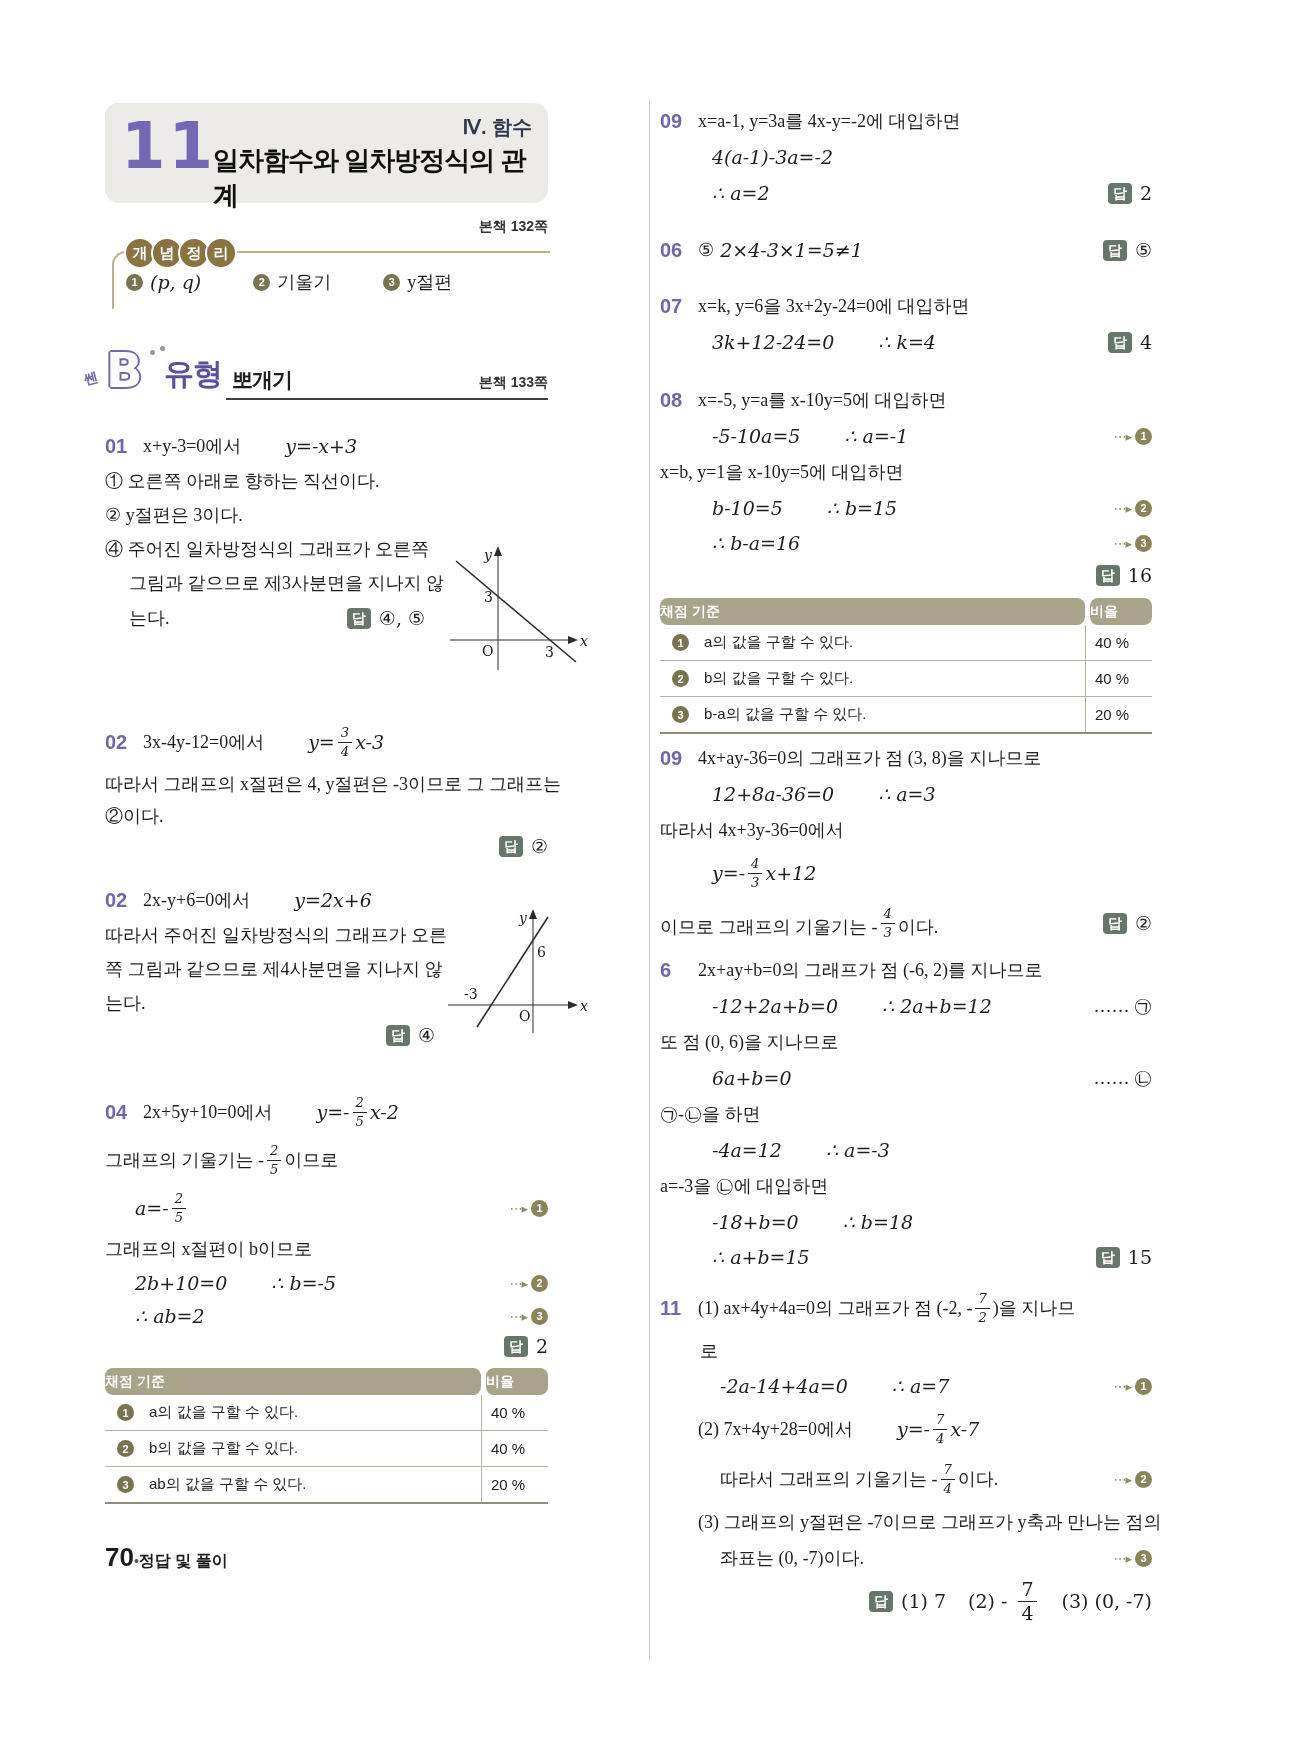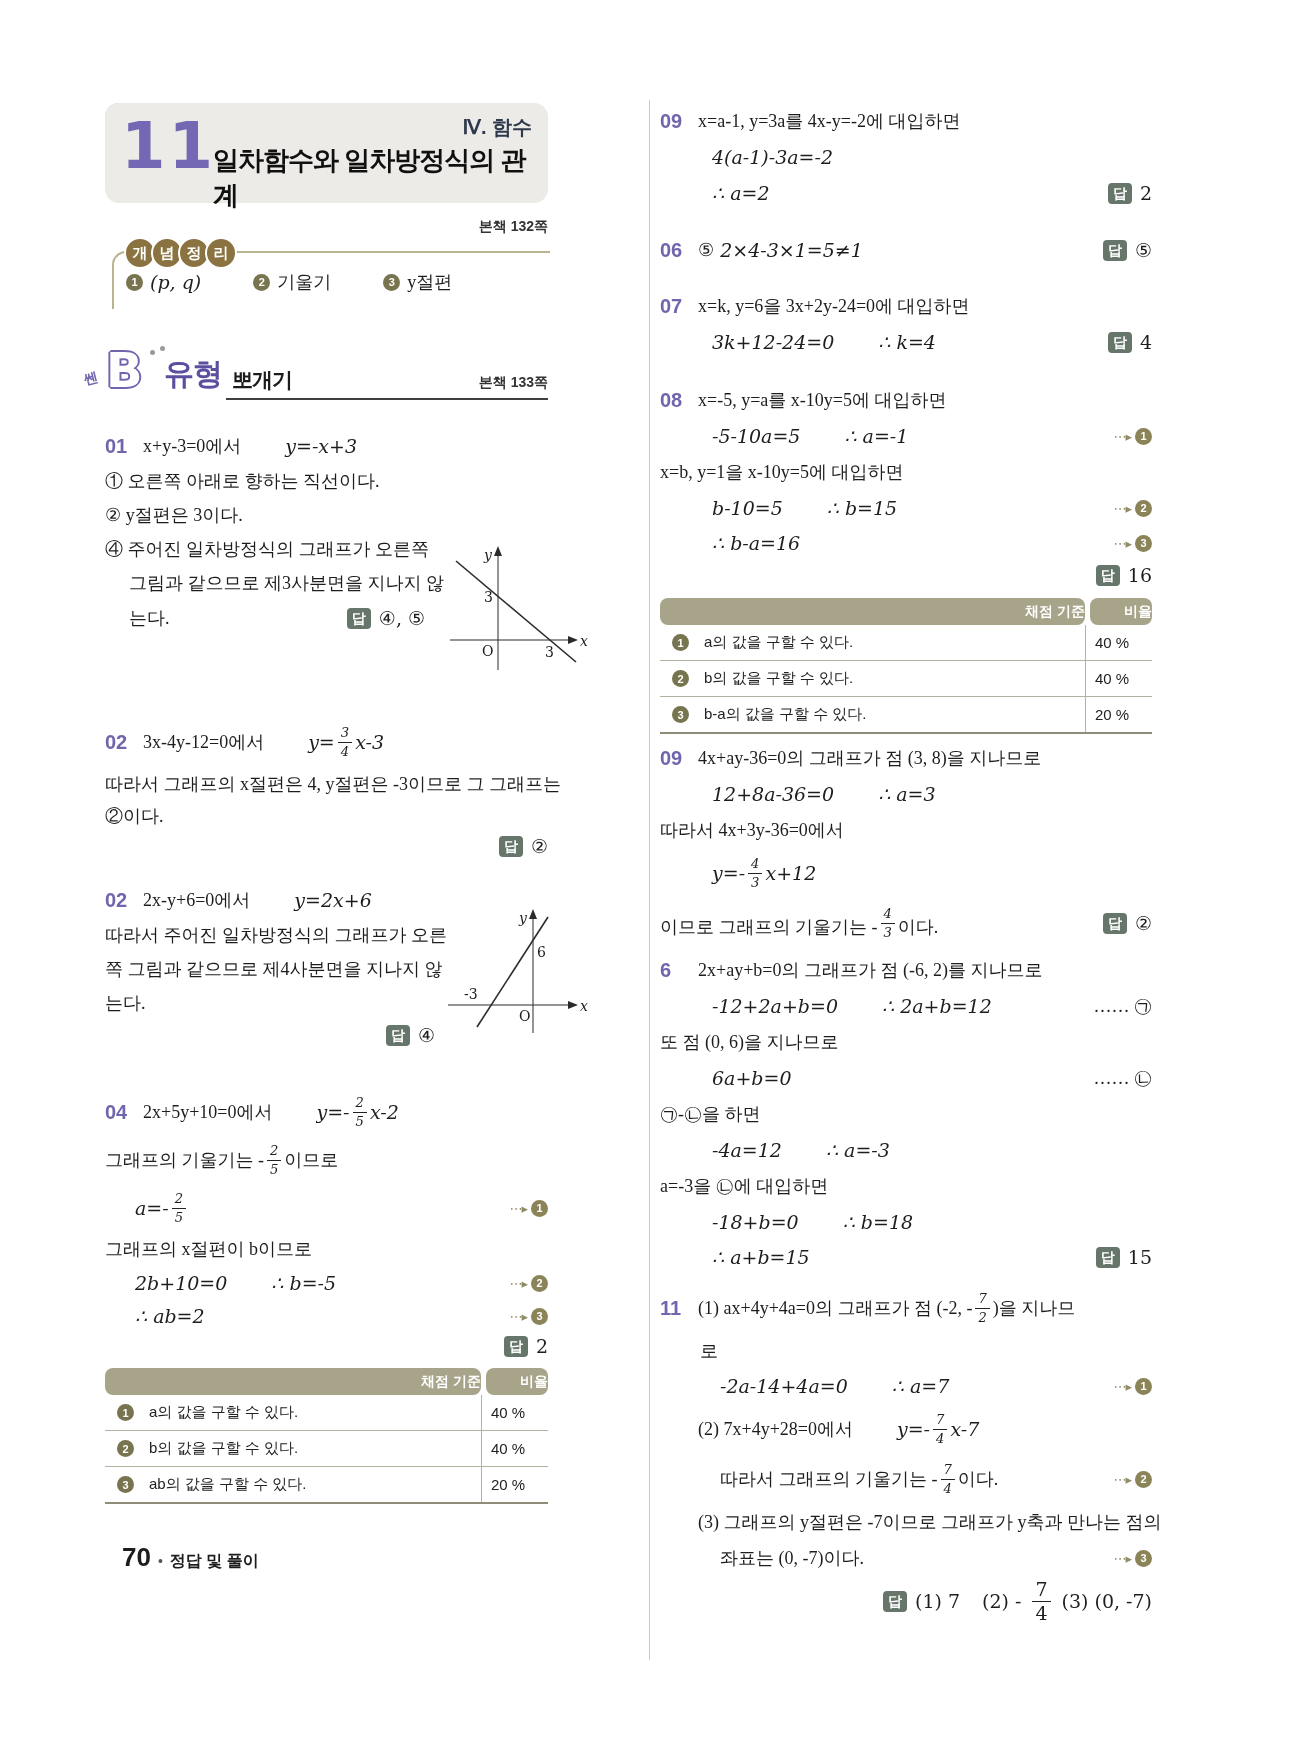--- a/index.html
+++ b/index.html
@@ -71,34 +71,34 @@
                      -1px -1px #6f66ad,1px 1px #6f66ad,-1px 1px #6f66ad,1px -1px #6f66ad}
   .sec-dot{position:absolute;width:5px;height:5px;border-radius:50%;background:#9a9a9a}
   .sec-title{position:absolute;left:80px;top:4px;font-size:30px;font-weight:bold;color:#5b4fa0;
              font-family:"Liberation Sans",sans-serif;letter-spacing:-1px}
   .sec-sub{position:absolute;left:148px;top:16px;font-size:21px;font-weight:bold;color:#1c1c1c;
            font-family:"Liberation Sans",sans-serif;letter-spacing:-1px}
   .sec-ref{position:absolute;right:0;bottom:8px}
   
   .crit{position:absolute;font-family:"Liberation Sans",sans-serif;font-size:15px;color:#222}
   .crit-head{display:flex;gap:5px}
-  .pill{background:#a8a48a;color:#fff;font-weight:bold;text-align:right;border-radius:8px;
+  .pill{background:#a8a48a;color:#fff;font-weight:bold;text-align:left;border-radius:8px;
         height:27px;line-height:27px;font-size:14px}
   .pill.main{flex:1}
   .pill.side{width:62px}
   .crit-row{display:flex;align-items:stretch;border-bottom:1px solid #b4b1a0;height:35px}
   .crit-row.last{border-bottom:2px solid #8f8c7a}
   .crit-t{flex:1;display:flex;align-items:center;gap:8px;padding-left:12px}
   .crit-p{width:57px;border-left:1px solid #b4b1a0;display:flex;align-items:center;padding-left:9px}
   
   .graph{position:absolute}
   .graph text{font-family:"DejaVu Serif",serif;font-size:14px;fill:#1d1d1d}
   
   .divider{position:absolute;left:649px;top:100px;width:1px;height:1560px;background:#c9c9c9}
-  .footer{position:absolute;left:122px;top:1542px;display:flex;align-items:baseline;gap:7px;
+  .footer{position:absolute;left:105px;top:1542px;display:flex;align-items:baseline;gap:0;
           font-family:"Liberation Sans",sans-serif}
   .fno{font-size:26px;font-weight:bold}
   .fdot{font-size:14px;color:#555}
   .ftext{font-size:16px;font-weight:bold}
   .tag{font-size:18px}
 </style>
 </head>
 <body>
 
 <div id="page">
@@ -583,18 +583,18 @@
       </div>
     <div class="pline h50 ansline">
         <span class="ansgrp">
           <span class="ansbadge">답</span>
           <span class="ansval">(1) 7</span>
           <span class="ansval" style="margin-left:14px">(2) -</span>
           <span class="frac ansval">
             <span class="fn">7</span>
             <span class="fd">4</span>
           </span>
-          <span class="ansval" style="">(3) (0, -7)</span>
+          <span class="ansval" style="margin-left:14px">(3) (0, -7)</span>
         </span>
       </div>
   </div>
 
 </div>
 
 </body></html>

